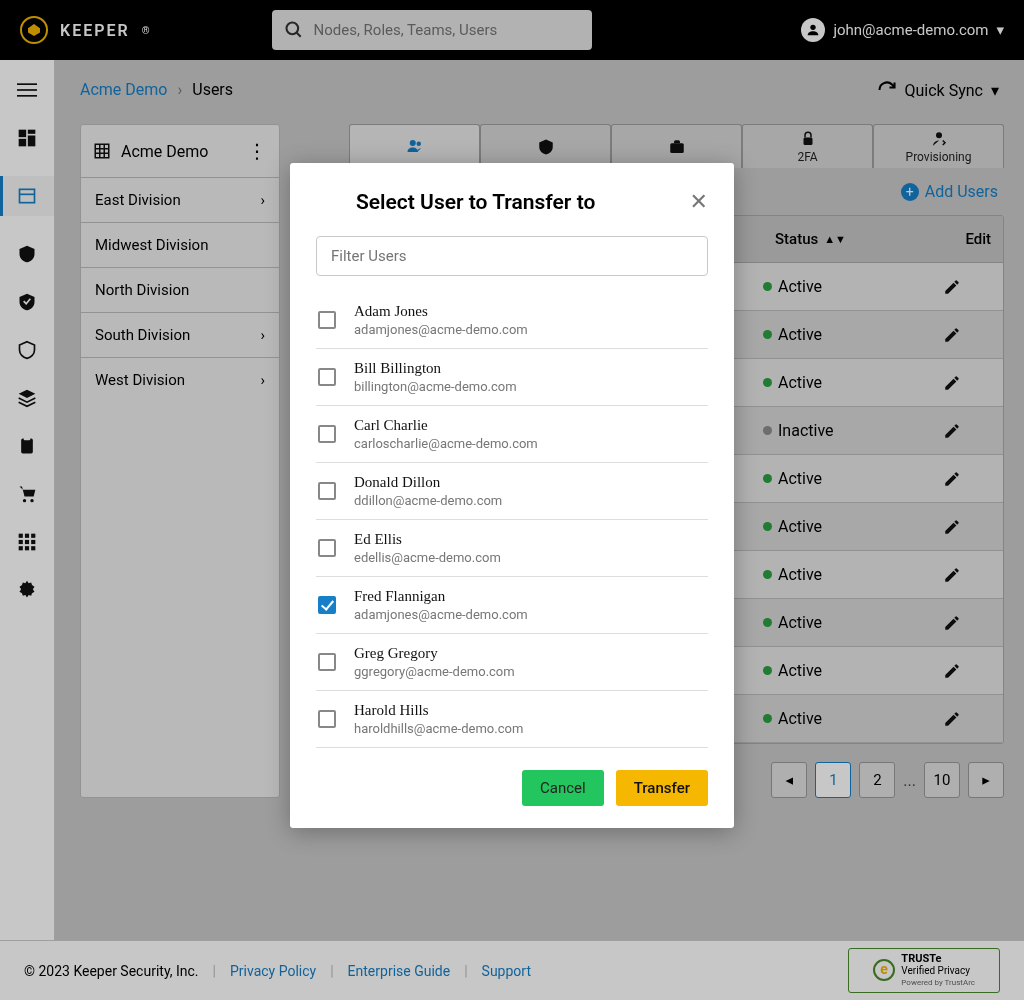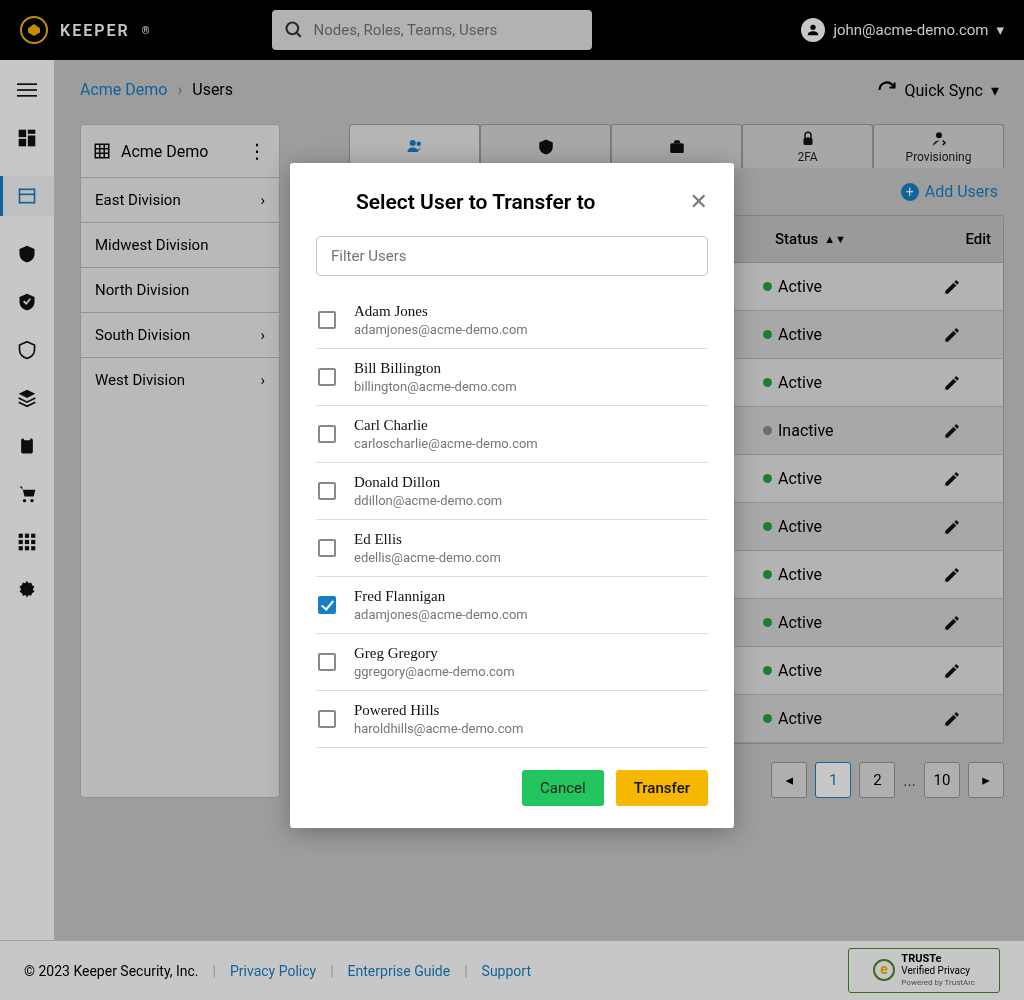--- a/index.html
+++ b/index.html
@@ -493,21 +493,21 @@
         <div class="user-row">
        <span class="chk "></span>
        <div>
             <div class="user-name">Greg Gregory</div>
             <div class="user-email">ggregory@acme-demo.com</div>
           </div>
      </div>
         <div class="user-row">
        <span class="chk "></span>
        <div>
-            <div class="user-name">Powered Hills</div>
+            <div class="user-name">Harold Hills</div>
             <div class="user-email">haroldhills@acme-demo.com</div>
           </div>
      </div>
       </div>
     <div class="modal-actions">
       <button class="btn btn-cancel">Cancel</button>
       <button class="btn btn-primary">Transfer</button>
     </div>
   </div>
 </div>

